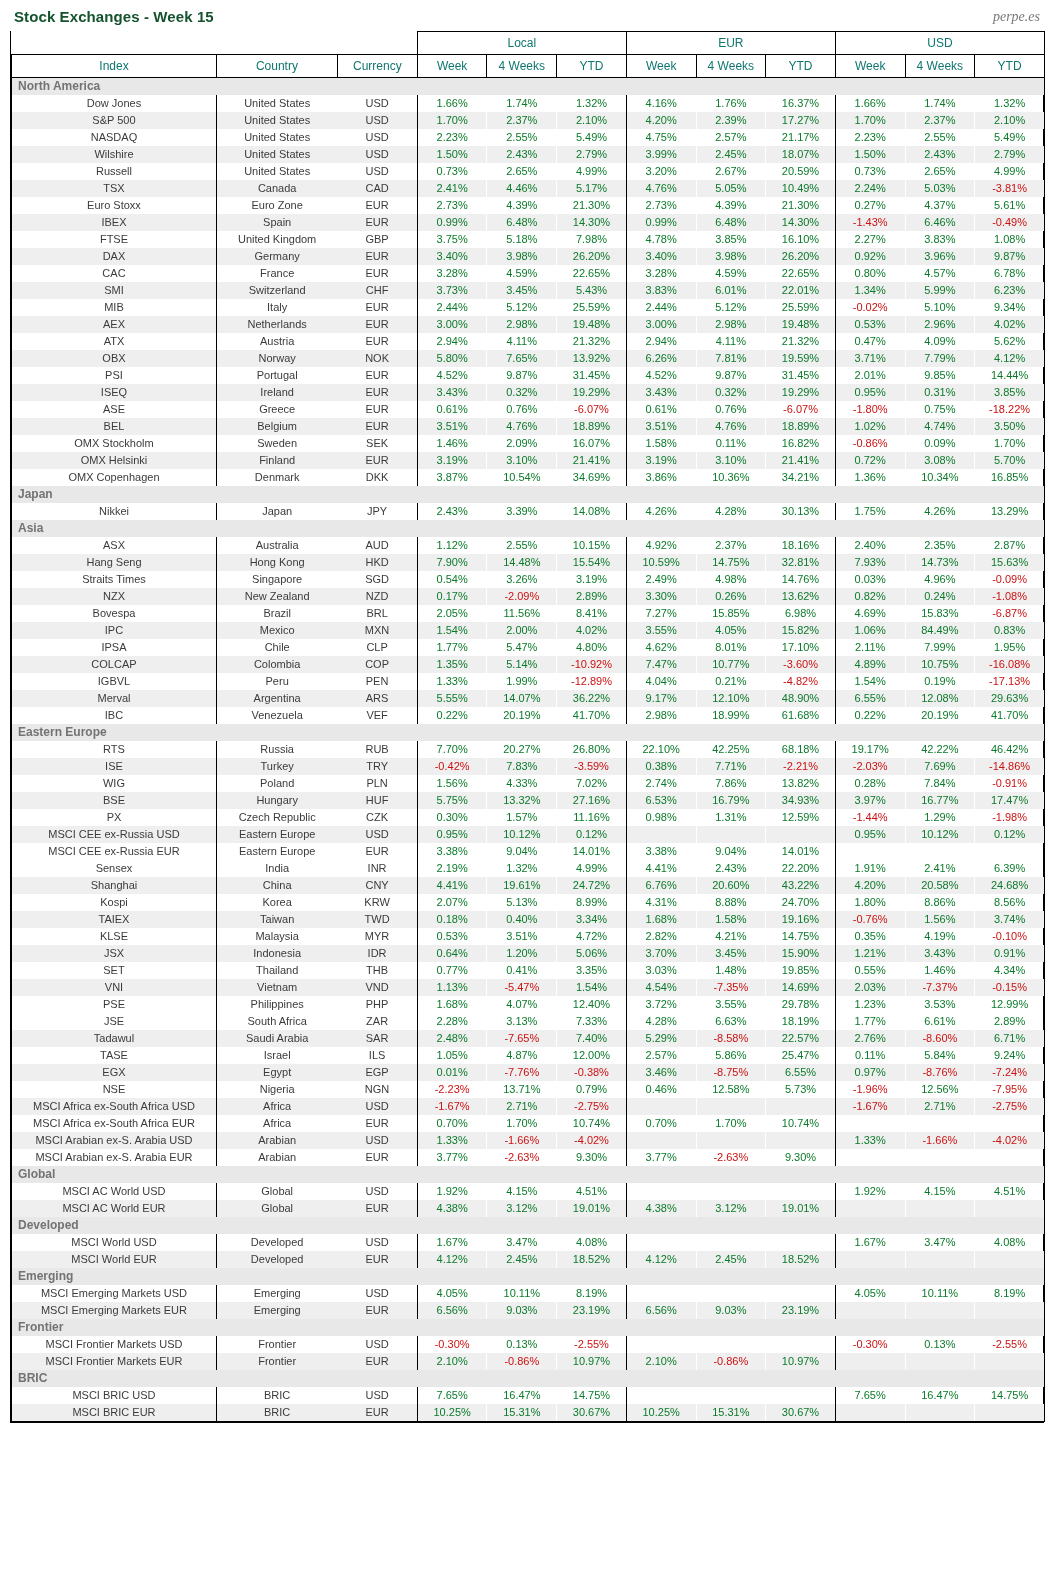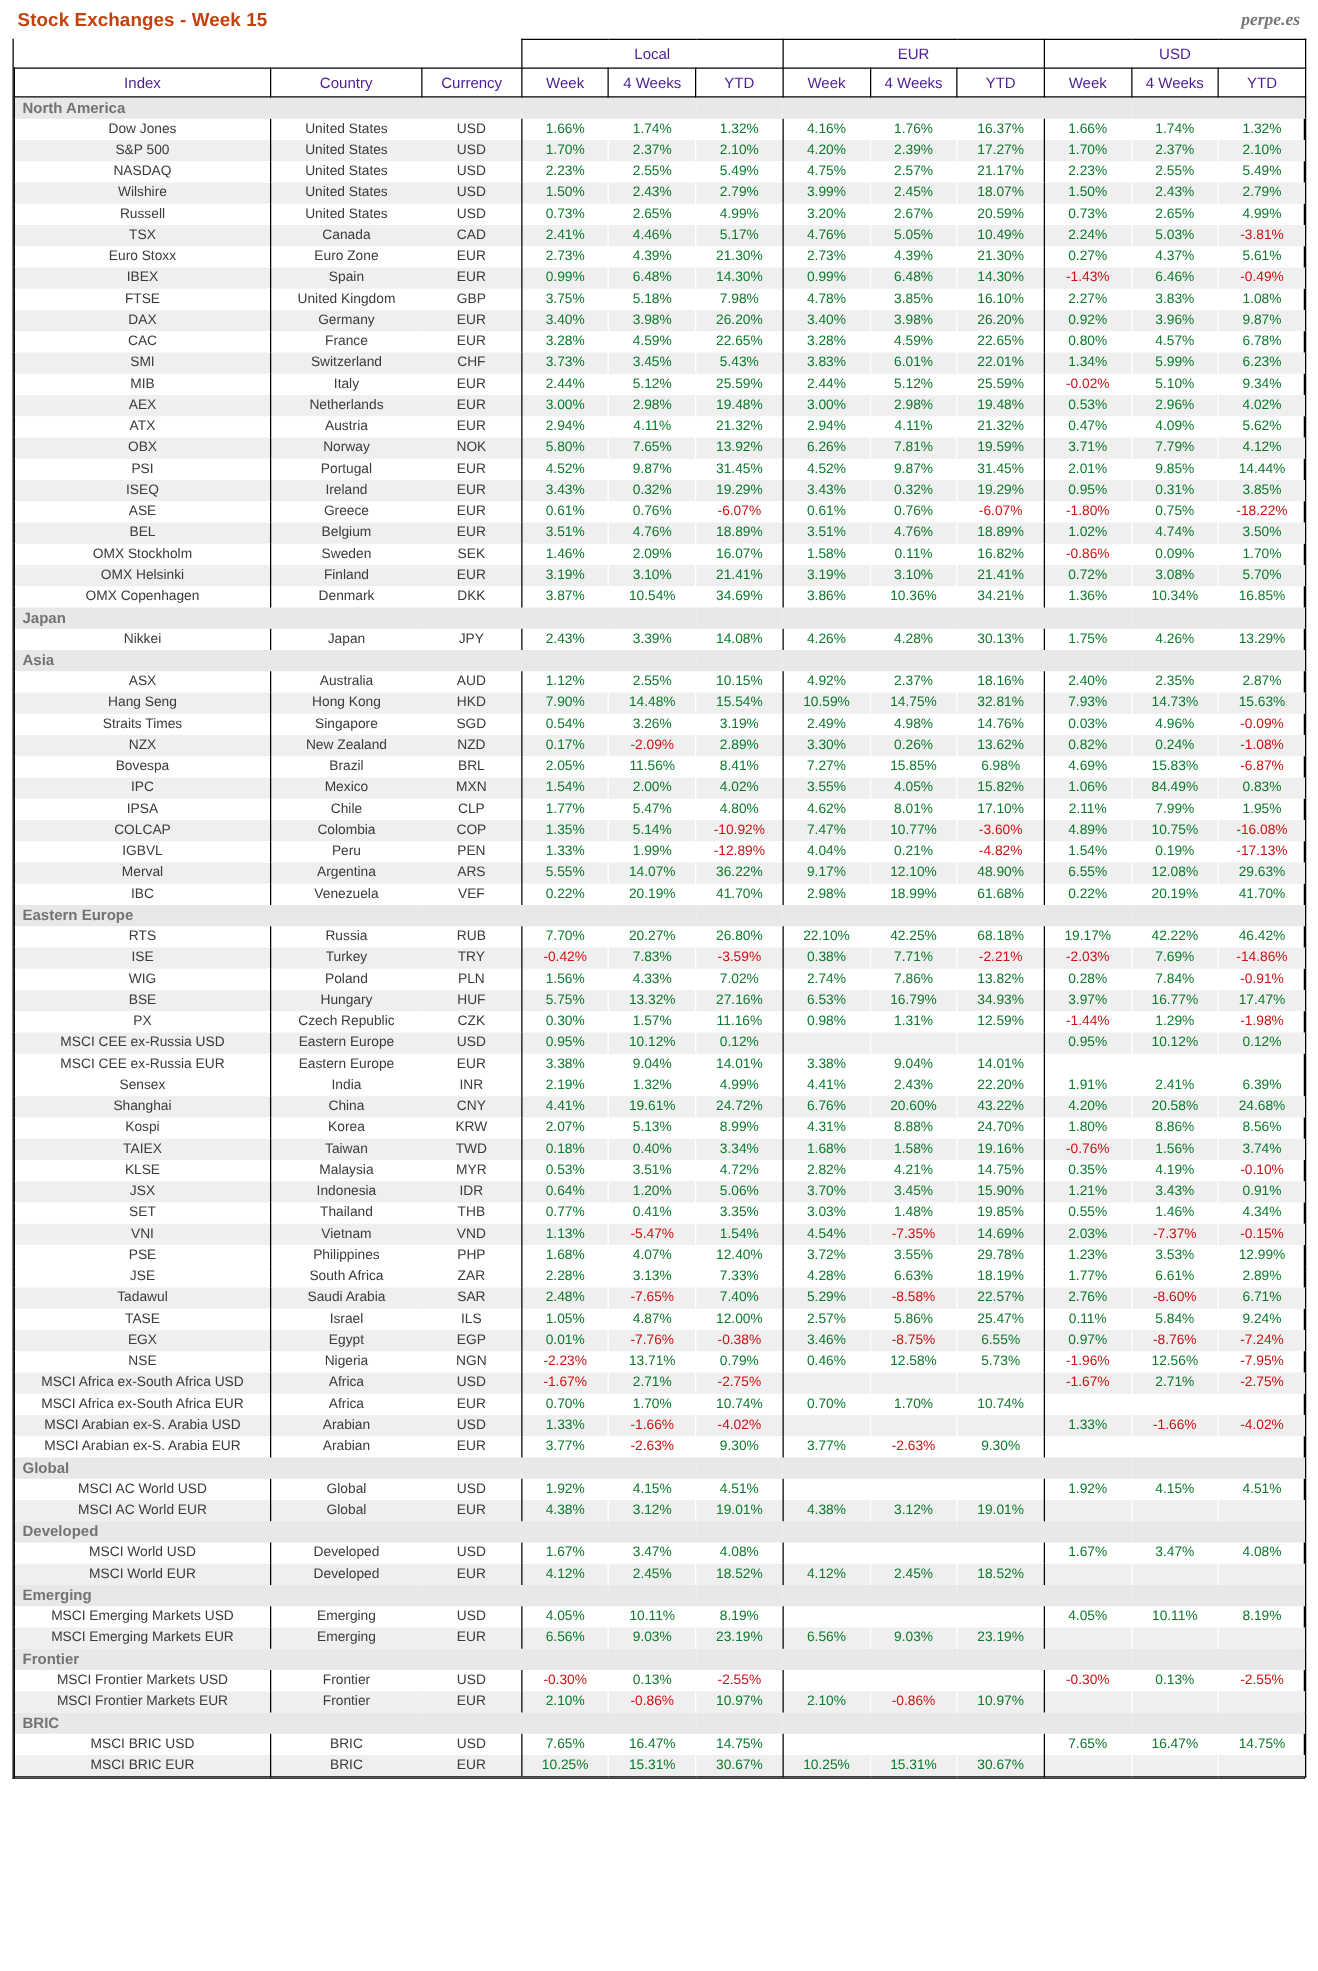--- a/index.html
+++ b/index.html
@@ -1,27 +1,27 @@
 <!DOCTYPE html>
 <html><head>
 <meta charset="utf-8">
 <style>
   html,body{margin:0;padding:0;background:#ffffff;}
   body{font-family:"Liberation Sans",sans-serif;color:#222;}
   #page{width:1054px;height:1577px;position:relative;box-sizing:border-box;padding:6px 10px 0 10px;}
   .hdrbar{display:flex;justify-content:space-between;align-items:center;padding:2px 4px 6px 4px;}
-  .title{font-size:15px;font-weight:bold;color:#c2410c;letter-spacing:.1px;}
-  .brand{font-family:"Liberation Serif",serif;font-style:italic;font-size:14px;color:#777;font-weight:bold;}
+  .title{font-size:15px;font-weight:bold;color:#14532d;letter-spacing:.1px;}
+  .brand{font-family:"Liberation Serif",serif;font-style:italic;font-size:14px;color:#777;font-weight:normal;}
   table{border-collapse:collapse;width:1034px;table-layout:fixed;font-size:11px;}
   col.c-index{width:200px;}
   col.c-country{width:118px;}
   col.c-curr{width:78px;}
   col.c-num{width:68px;}
   th,td{padding:0;margin:0;}
-  thead th{border:1px solid #000;font-weight:normal;font-size:12px;color:#4c1d95;height:22px;text-align:center;background:#fff;}
+  thead th{border:1px solid #000;font-weight:normal;font-size:12px;color:#0f766e;height:22px;text-align:center;background:#fff;}
   th.grp{border-bottom:1px solid #000;}
   th.blank{border:none;}
   tbody td{height:17px;line-height:17px;border-left:1px solid #000;border-right:1px solid #000;}
   td.lbl{text-align:center;color:#3b3b3b;border-left:none;border-right:none;}
   td.idx{text-align:center;color:#3b3b3b;}
   td.num{text-align:center;border-left:1px solid #fff;border-right:1px solid #fff;}
   tr.zebra td{background:#efefef;}
   tr.sect td{background:#e8e8e8;}
   td.sectname{font-weight:bold;color:#737373;text-align:left;padding-left:6px;font-size:12px;border-left:1px solid #000;border-right:none;}
   td.sectfill{background:#e8e8e8;border-left:none;border-right:none;}

